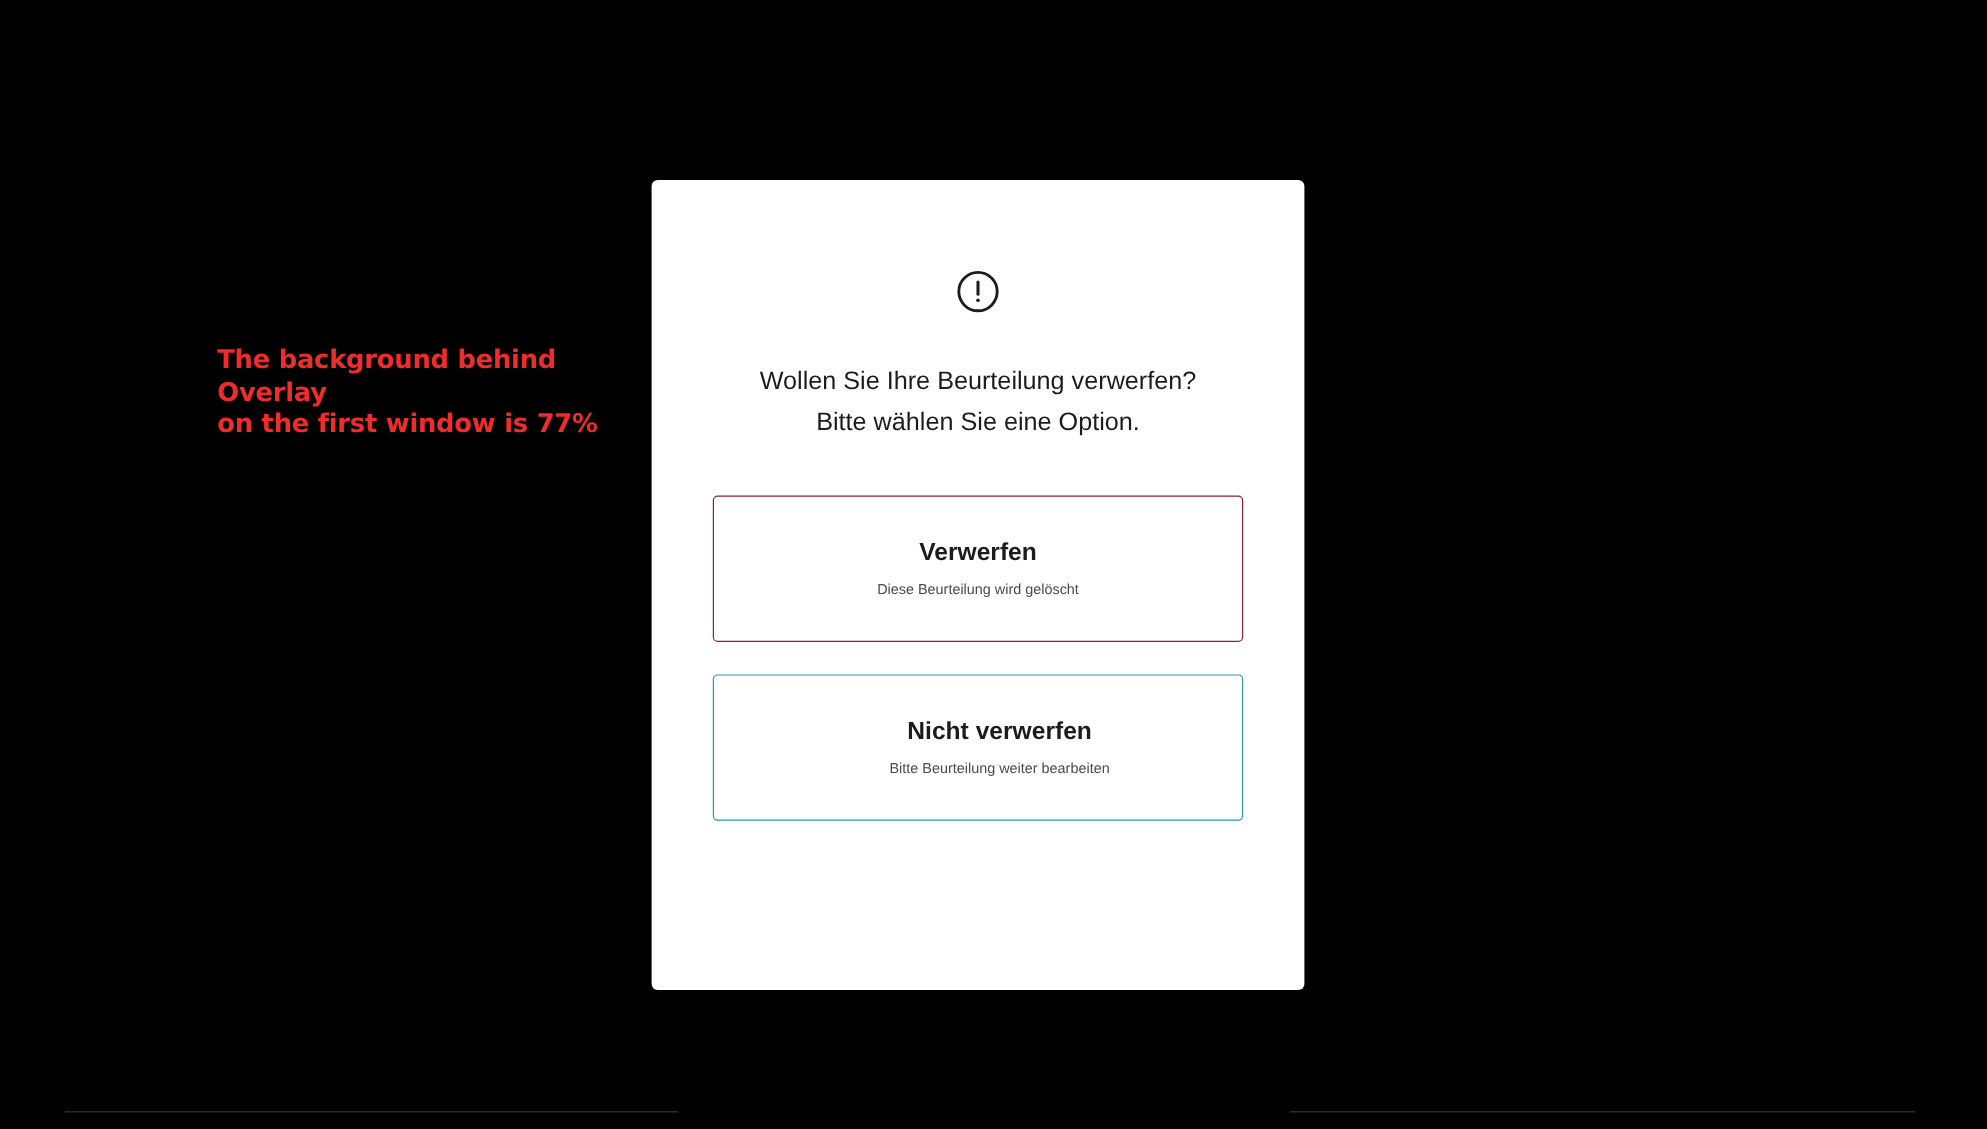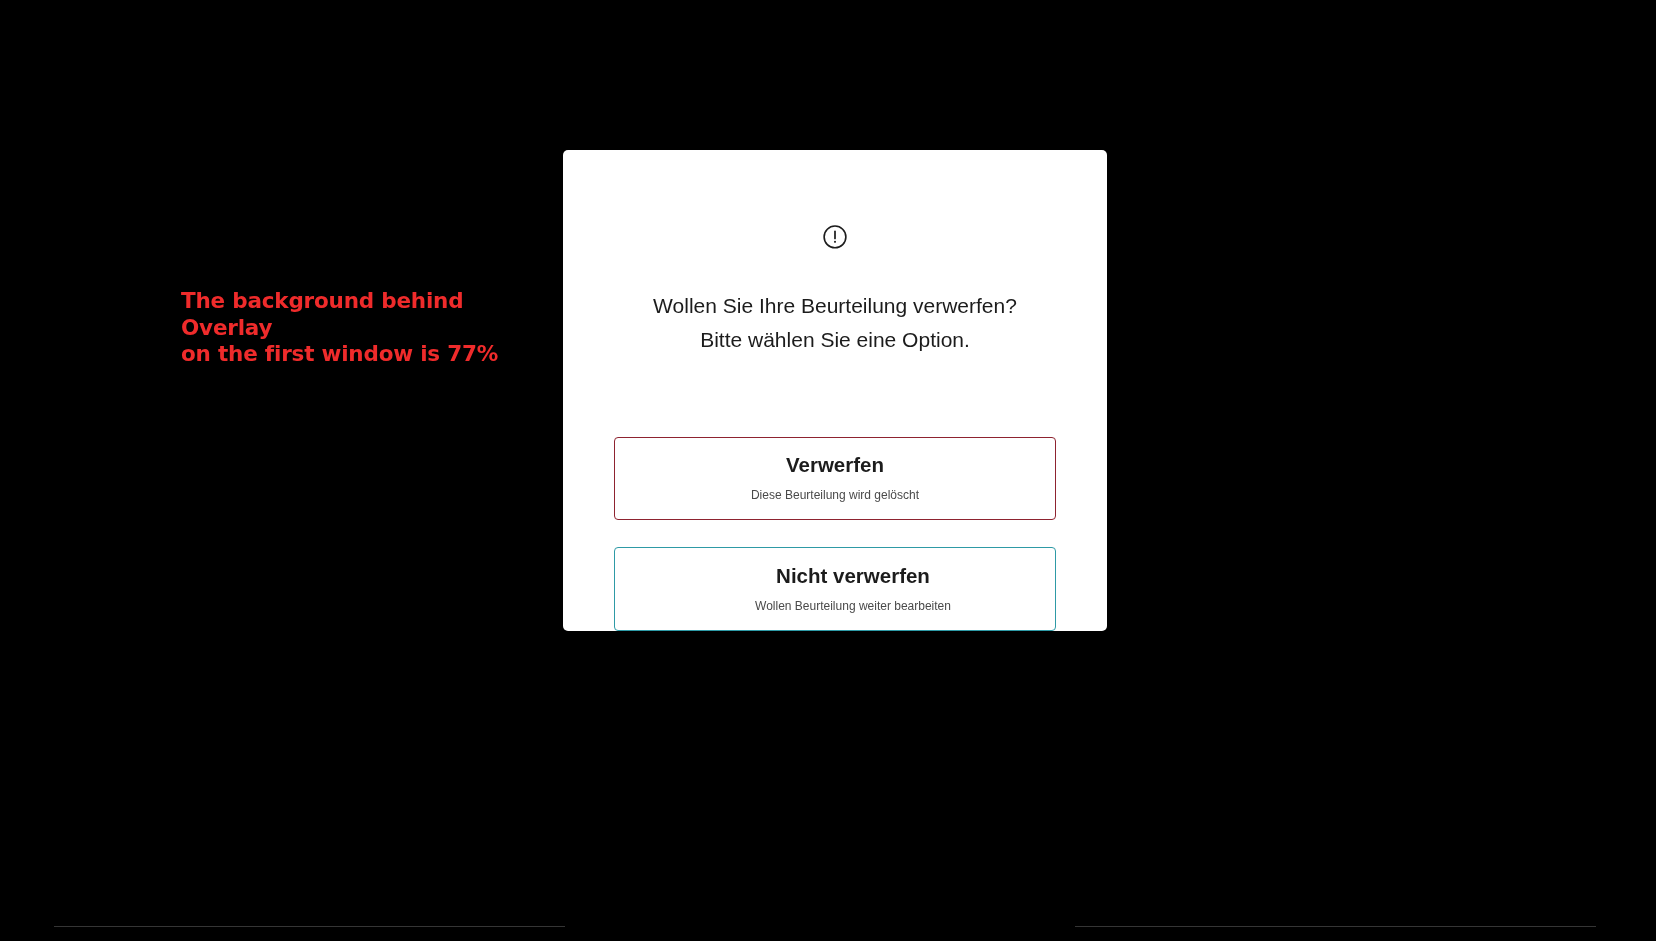--- a/index.html
+++ b/index.html
@@ -27,24 +27,24 @@
     font-weight: 700;
     font-size: 21.5px;
     line-height: 26.5px;
     letter-spacing: -0.2px;
     white-space: pre-line;
   }
 
   
   #dialog-card {
     position: absolute;
-    left: 563px;
+    left: 543px;
     top: 150px;
     width: 544px;
-    height: 481px;
+    height: 675px;
     background: #ffffff;
     border-radius: 5px;
     box-sizing: border-box;
     display: flex;
     flex-direction: column;
     align-items: center;
   }
 
   #warning-icon {
     margin-top: 74px;
@@ -73,21 +73,21 @@
     cursor: pointer;
     display: flex;
     flex-direction: column;
     align-items: center;
     justify-content: center;
     padding: 0;
     text-align: center;
   }
 
   #option-discard {
-    margin-top: 80px;
+    margin-top: 44px;
     height: 122px;
     border: 1.6px solid #8e2330;
   }
 
   #option-keep {
     margin-top: 27px;
     height: 122px;
     border: 1.8px solid #2e9aa6;
     padding-left: 36px;
   }
@@ -142,19 +142,19 @@
   <div id="dialog-message">Wollen Sie Ihre Beurteilung verwerfen?
 Bitte wählen Sie eine Option.</div>
 
   <div class="option-button" id="option-discard">
     <div class="option-title">Verwerfen</div>
     <div class="option-subtitle">Diese Beurteilung wird gelöscht</div>
   </div>
 
   <div class="option-button" id="option-keep">
     <div class="option-title">Nicht verwerfen</div>
-    <div class="option-subtitle">Wollen Beurteilung weiter bearbeiten</div>
+    <div class="option-subtitle">Bitte Beurteilung weiter bearbeiten</div>
   </div>
 
 </div>
 
 <div class="bottom-rule" id="bottom-rule-left"></div>
 <div class="bottom-rule" id="bottom-rule-right"></div>
 
 </body></html>

